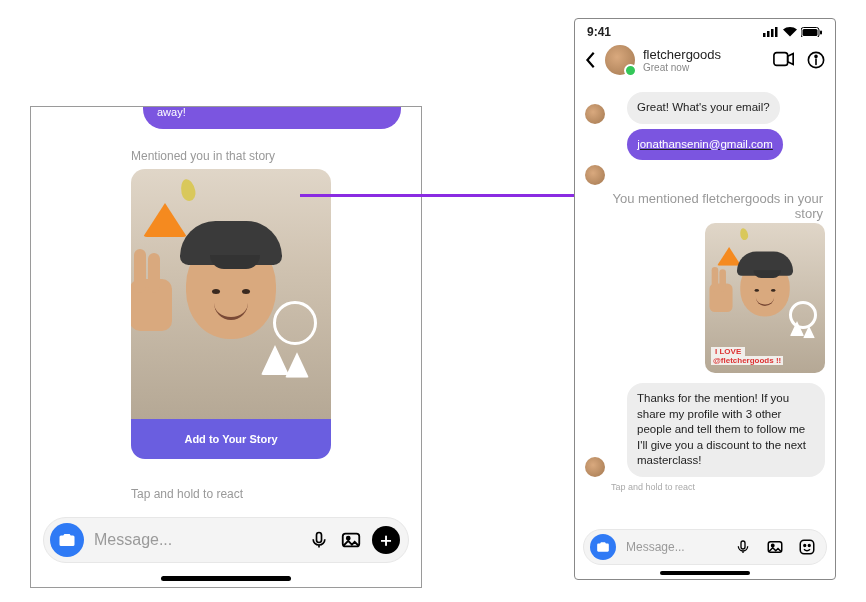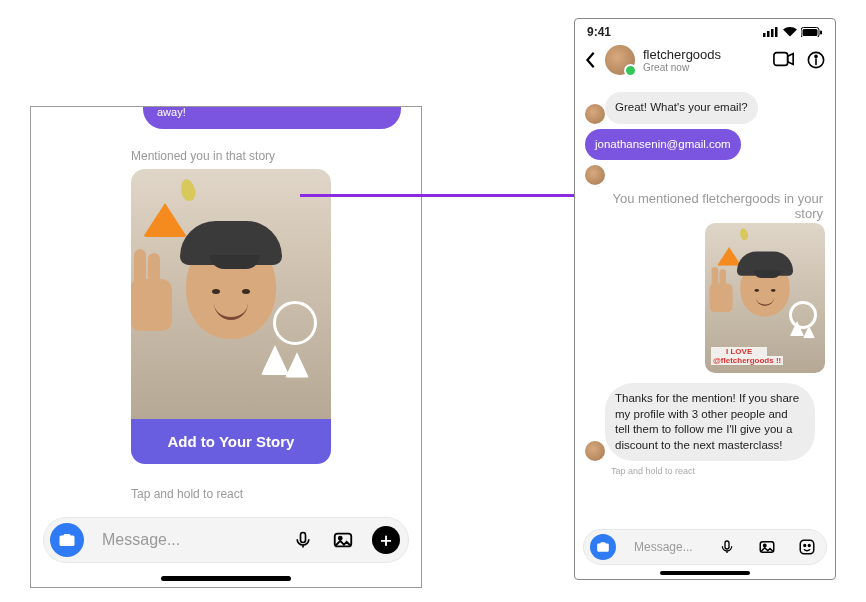--- a/index.html
+++ b/index.html
@@ -23,23 +23,23 @@
   .hand{position:absolute;left:-56px;top:40px;width:42px;height:52px;background:#d9a97e;border-radius:10px;}
   .hand::before,.hand::after{content:"";position:absolute;background:#d9a97e;width:12px;border-radius:8px;}
   .hand::before{height:44px;left:4px;top:-30px;}
   .hand::after{height:40px;left:18px;top:-26px;}
   .doodle{position:absolute;border:3px solid #fff;border-radius:50%;}
   .dood-circ{width:38px;height:38px;right:14px;bottom:74px;}
   .dood-tree{width:0;height:0;border:14px solid transparent;border-bottom:30px solid #fff;position:absolute;border-radius:2px;}
   .dt1{left:130px;bottom:44px;} .dt2{left:152px;bottom:38px;transform:scale(0.85);}
   .tent{position:absolute;left:12px;top:12px;width:0;height:0;border:22px solid transparent;border-bottom:34px solid #f58a1f;border-radius:4px;}
   .fire{position:absolute;left:50px;top:10px;width:14px;height:22px;background:#d9c85b;border-radius:50% 50% 50% 50%/60% 60% 40% 40%;transform:rotate(-12deg);}
-  .add-bar{background:#6a5ee0;color:#fff;text-align:center;font-size:15px;font-weight:600;padding:14px 0;}
+  .add-bar{background:#6a5ee0;color:#fff;text-align:center;font-size:11px;font-weight:600;padding:14px 0;}
   .left .avatar{width:30px;height:30px;border-radius:50%;background:radial-gradient(circle at 40% 40%,#c0c7cc,#777);position:absolute;left:18px;top:414px;}
-  .composebar{position:absolute;left:12px;right:12px;bottom:24px;height:44px;border-radius:24px;background:#f4f4f4;border:1px solid #e7e7e7;display:flex;align-items:center;gap:18px;padding:0 8px 0 6px;}
+  .composebar{position:absolute;left:12px;right:12px;bottom:24px;height:44px;border-radius:24px;background:#f4f4f4;border:1px solid #e7e7e7;display:flex;align-items:center;gap:10px;padding:0 8px 0 6px;}
   .cam{width:34px;height:34px;border-radius:50%;background:#2f7af5;display:flex;align-items:center;justify-content:center;}
   .placeholder{flex:1;color:#9a9a9a;font-size:16px;}
   .ic{width:22px;height:22px;display:flex;align-items:center;justify-content:center;color:#222;}
   .plus{width:28px;height:28px;border-radius:50%;background:#000;color:#fff;display:flex;align-items:center;justify-content:center;font-size:18px;font-weight:700;}
   .homebar{position:absolute;left:50%;transform:translateX(-50%);bottom:6px;width:130px;height:5px;border-radius:3px;background:#000;}
   
   .arrow-h{position:absolute;top:194px;left:300px;width:288px;height:3px;background:#8a2be2;}
   .arrow-v{position:absolute;top:194px;left:585px;width:3px;height:280px;background:#8a2be2;}
   .arrow-head{position:absolute;top:466px;left:578px;width:0;height:0;border:8px solid transparent;border-right:16px solid #8a2be2;transform:rotate(180deg);}
   
@@ -48,30 +48,30 @@
   .sgroup{display:flex;gap:4px;align-items:center;}
   .sicon{height:10px;display:inline-block;}
   .header{display:flex;align-items:center;gap:8px;padding:4px 10px 8px;}
   .back{font-size:20px;font-weight:300;}
   .hav{width:30px;height:30px;border-radius:50%;background:radial-gradient(circle at 40% 40%,#d9a97e,#a37850);position:relative;}
   .hav::after{content:"";position:absolute;width:9px;height:9px;background:#34c759;border:2px solid #fff;border-radius:50%;right:-2px;bottom:-2px;}
   .hname{font-weight:400;font-size:13px;}
   .hsub{font-size:10px;color:#888;}
   .hright{margin-left:auto;display:flex;gap:12px;font-size:16px;}
   .thread{padding:4px 10px 0;position:relative;height:440px;}
-  .row{display:flex;align-items:flex-end;gap:0;margin:5px 0;}
-  .row.rt{justify-content:flex-start;}
+  .row{display:flex;align-items:flex-end;gap:22px;margin:5px 0;}
+  .row.rt{justify-content:center;text-decoration:underline;}
   .sav{width:20px;height:20px;border-radius:50%;background:radial-gradient(circle at 40% 40%,#d9a97e,#a37850);flex:0 0 20px;}
   .b2{border-radius:16px;padding:8px 10px;font-size:11.5px;line-height:1.35;max-width:180px;}
   .sticker{font-size:13px;color:#999;text-align:right;margin:6px 2px 2px;}
   .mini-story{width:120px;border-radius:10px;overflow:hidden;margin-left:auto;}
   .mini-img{height:150px;background:linear-gradient(180deg,#e0d6c8,#b5a895);position:relative;}
   .mini-img .face{transform:translate(-50%,-50%) scale(0.55);top:44%;}
   .tag{position:absolute;left:6px;bottom:8px;font-size:8px;font-weight:700;}
-  .tag .l1{color:#d33; background:#ffffffcc;padding:0 15px;}
+  .tag .l1{color:#d33; background:#ffffffcc;padding:0 4px;}
   .tag .l2{color:#d33;background:#ffffffcc;padding:0 2px;margin-top:38px;}
   .r-meta{font-size:9px;color:#aaa;margin:4px 0 0 26px;}
   .composebar.sm{height:34px;bottom:14px;left:8px;right:8px;border-radius:20px;}
   .composebar.sm .cam{width:26px;height:26px;}
   .composebar.sm .placeholder{font-size:12px;}
   .right .homebar{width:90px;height:4px;bottom:4px;}
   svg{display:block;}
 </style>
 </head>
 <body>
@@ -216,21 +216,21 @@
           <div class="dood-tree" style="left:90px;bottom:22px;transform:scale(0.42);"></div>
           <div class="tag">
             <span class="l1">I LOVE</span><br>
             <span class="l2">@fletchergoods !!</span>
           </div>
         </div>
       </div>
 
       <div class="row" style="margin-top:10px;">
         <div class="sav" style="align-self:flex-end;"></div>
-        <div class="b2 grey" style="max-width:190px;border-radius:28px;">Thanks for the mention! If you share my profile with 3 other people and tell them to follow me I'll give you a discount to the next masterclass!</div>
+        <div class="b2 grey" style="max-width:190px;">Thanks for the mention! If you share my profile with 3 other people and tell them to follow me I'll give you a discount to the next masterclass!</div>
       </div>
       <div class="r-meta">Tap and hold to react</div>
     </div>
 
     <div class="composebar sm">
       <div class="cam">
         <svg width="14" height="14" viewBox="0 0 24 24" fill="#fff">
             <path d="M12 9a4 4 0 100 8 4 4 0 000-8zm8-3h-3l-1.5-2h-7L7 6H4a2 2 0 00-2 2v10a2 2 0 002 2h16a2 2 0 002-2V8a2 2 0 00-2-2z"></path>
           </svg>
       </div>

